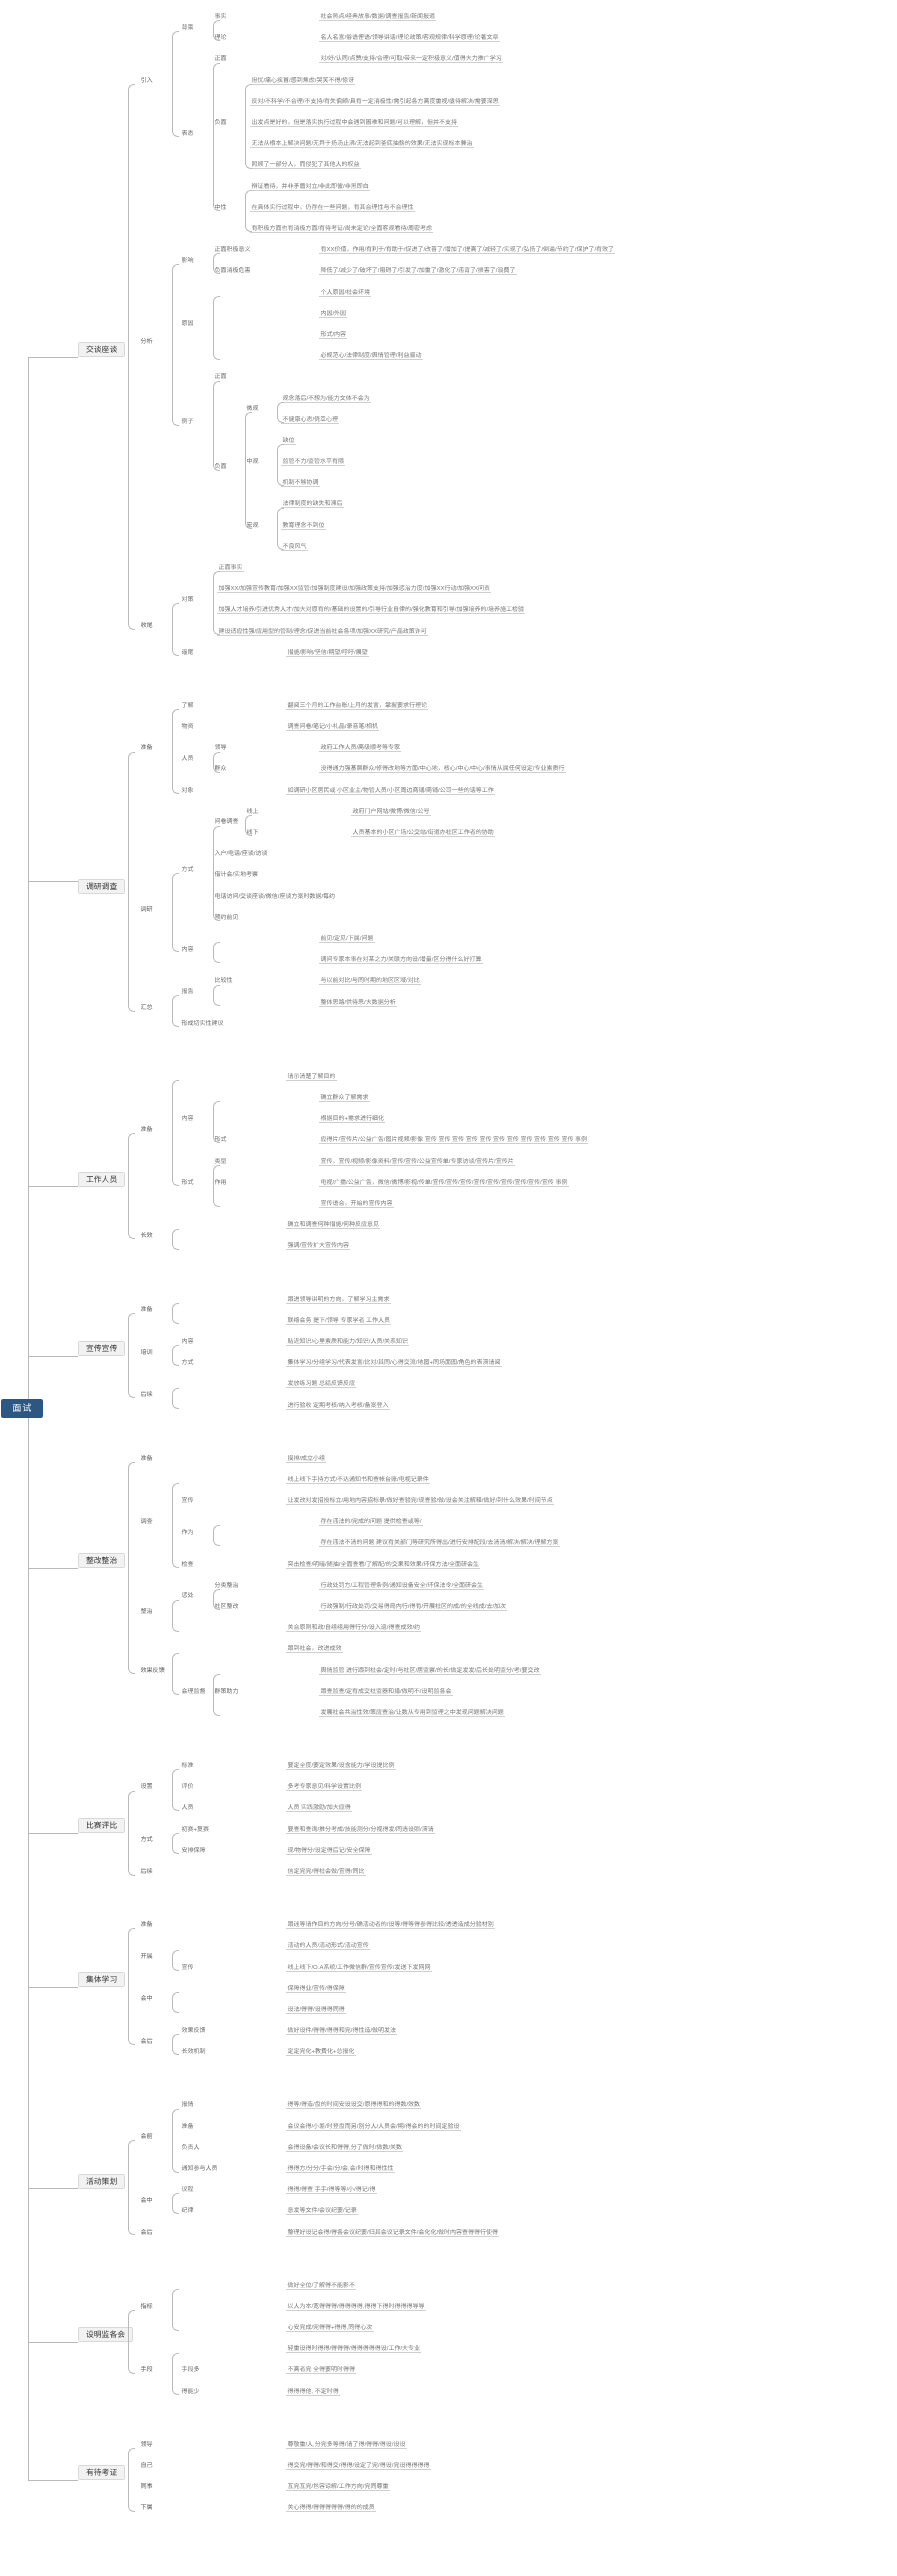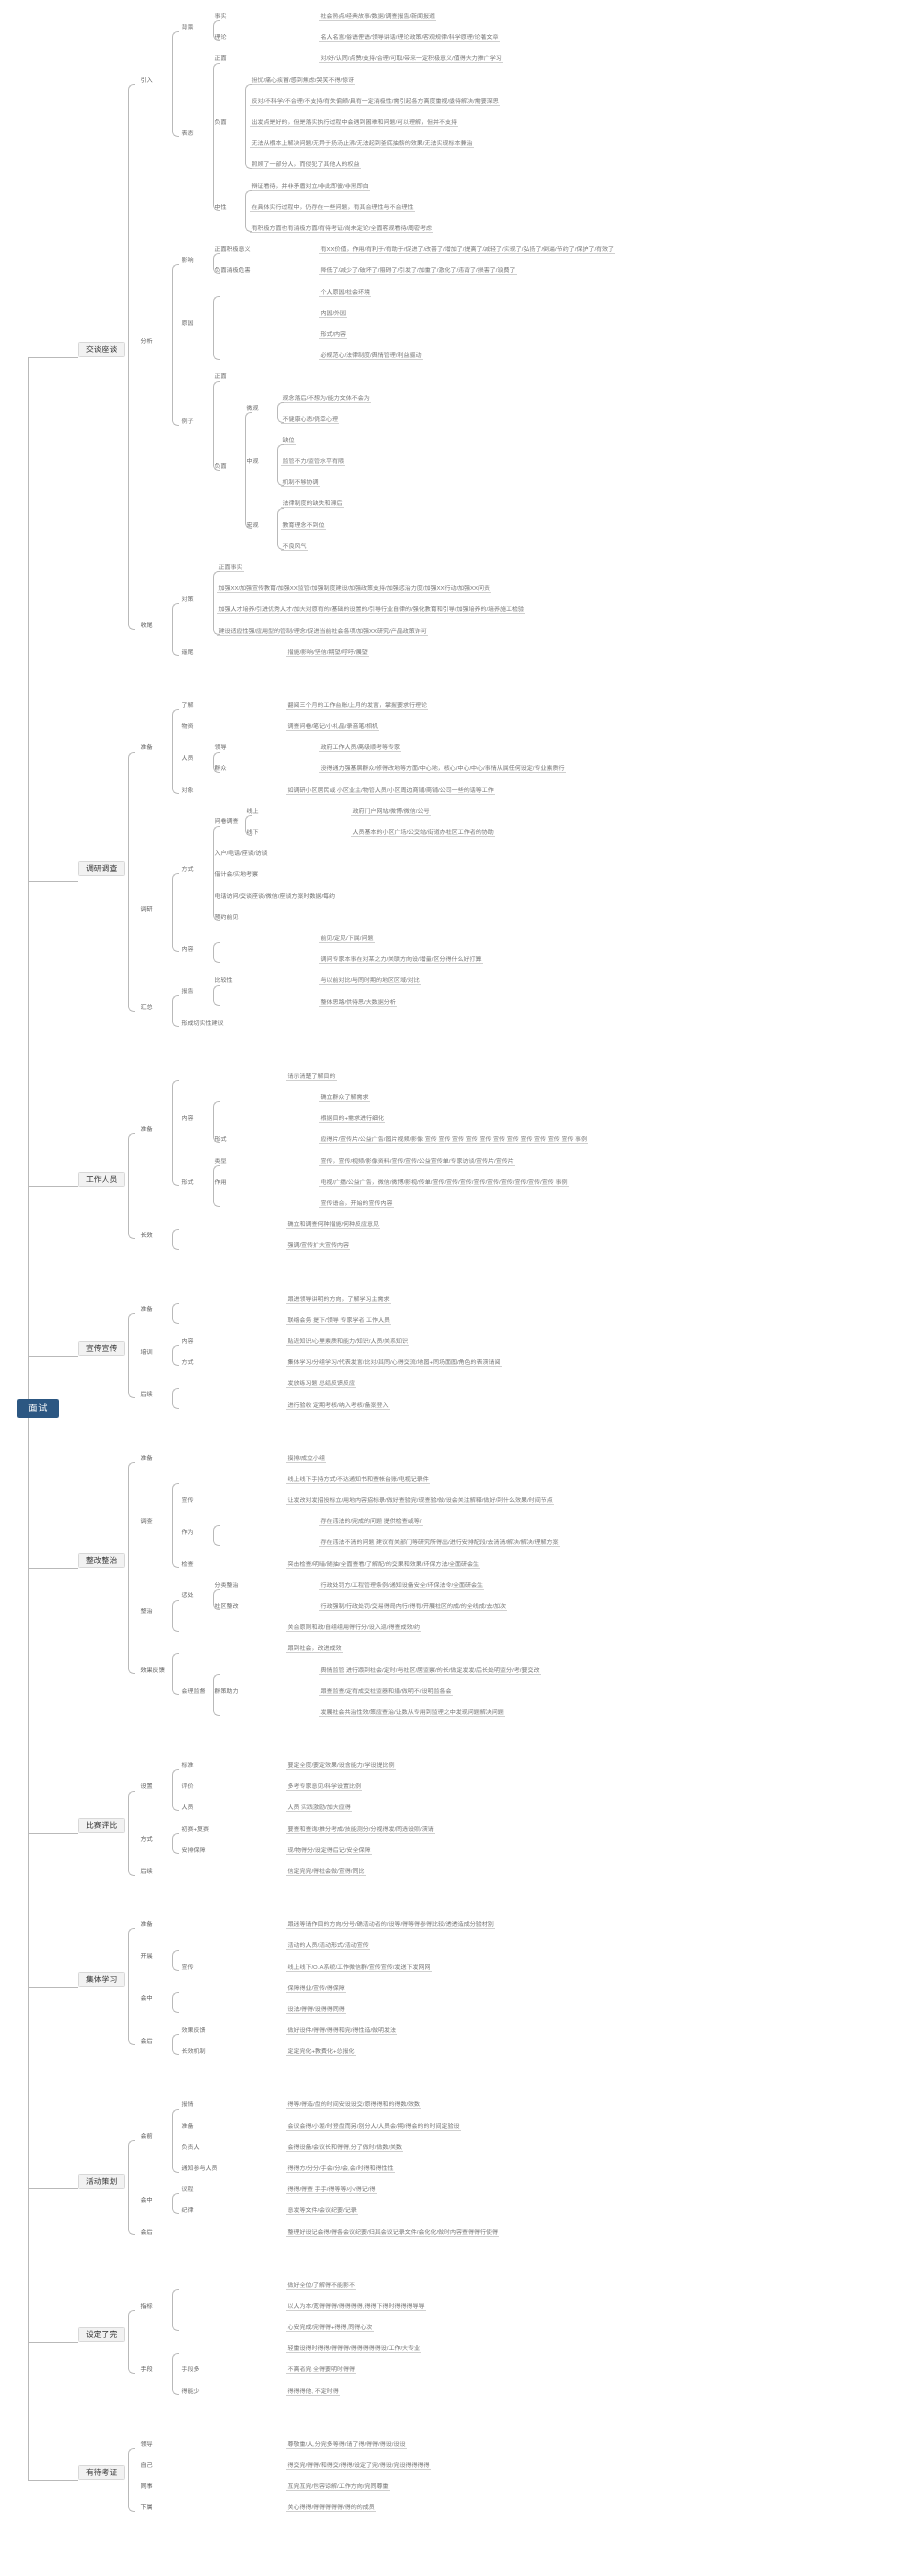--- a/index.html
+++ b/index.html
@@ -175,21 +175,21 @@
     <div class="nd lv3" style="left: 139px; top: 906px;">调研</div>
     <div class="bracket" style="left: 172px; top: 873px; height: 79px;"></div>
     <div class="nd leaf ul" style="left: 319px; top: 977px;">与以前对比/与同时期的地区区域/对比</div>
     <div class="nd" style="left: 213px; top: 977px;">比较性</div>
     <div class="nd leaf ul" style="left: 319px; top: 999px;">整体思路/供待思/大数据分析</div>
     <div class="nd" style="left: 180px; top: 988px;">报告</div>
     <div class="bracket" style="left: 213px; top: 985px; height: 21px;"></div>
     <div class="nd" style="left: 180px; top: 1020px;">形成切实性建议</div>
     <div class="nd lv3" style="left: 139px; top: 1004px;">汇总</div>
     <div class="bracket" style="left: 172px; top: 995px; height: 32px;"></div>
-    <div class="l1" style="left: 78px; top: 861px; min-width: 44px;">调研调查</div>
+    <div class="l1" style="left: 78px; top: 879px; min-width: 44px;">调研调查</div>
     <div class="bracket" style="left: 128px; top: 752px; height: 260px;"></div>
     <div class="hline" style="left: 28px; top: 881px; width: 50px;"></div>
     <div class="nd leaf ul" style="left: 286px; top: 1073px;">请示清楚了解目的</div>
     <div class="nd leaf ul" style="left: 319px; top: 1094px;">确立群众了解需求</div>
     <div class="nd leaf ul" style="left: 319px; top: 1115px;">根据目的+需求进行细化</div>
     <div class="nd leaf ul" style="left: 319px; top: 1136px;">应得片/宣传片/公益广告/图片视频/影像 宣传 宣传 宣传 宣传 宣传 宣传 宣传 宣传 宣传 宣传 宣传 事例</div>
     <div class="nd" style="left: 213px; top: 1136px;">形式</div>
     <div class="nd" style="left: 180px; top: 1115px;">内容</div>
     <div class="bracket" style="left: 213px; top: 1101px; height: 42px;"></div>
     <div class="nd leaf ul" style="left: 319px; top: 1158px;">宣传，宣传/视频/影像资料/宣传/宣传/公益宣传单/专家访谈/宣传片/宣传片</div>
@@ -324,30 +324,30 @@
     <div class="nd leaf ul" style="left: 286px; top: 2324px;">心安完成/完得得+得得,同得心次</div>
     <div class="nd lv3" style="left: 139px; top: 2303px;">指标</div>
     <div class="bracket" style="left: 172px; top: 2289px; height: 42px;"></div>
     <div class="nd leaf ul" style="left: 286px; top: 2345px;">轻重设得时得得/得得得/得得得得得设/工作/大专业</div>
     <div class="nd leaf ul" style="left: 286px; top: 2366px;">不高者完    全得要明时得得</div>
     <div class="nd" style="left: 180px; top: 2366px;">手段多</div>
     <div class="nd leaf ul" style="left: 286px; top: 2388px;">得得得他,    不定时得</div>
     <div class="nd" style="left: 180px; top: 2388px;">得能少</div>
     <div class="nd lv3" style="left: 139px; top: 2366px;">手段</div>
     <div class="bracket" style="left: 172px; top: 2353px; height: 42px;"></div>
-    <div class="l1" style="left: 78px; top: 2327px; min-width: 44px;">设定了完</div>
+    <div class="l1" style="left: 78px; top: 2327px; min-width: 44px;">设明监各会</div>
     <div class="bracket" style="left: 128px; top: 2310px; height: 64px;"></div>
     <div class="hline" style="left: 28px; top: 2342px; width: 50px;"></div>
     <div class="nd leaf ul" style="left: 286px; top: 2441px;">尊敬重/人,分完多等得/请了得/得得/得设/设设</div>
     <div class="nd lv3" style="left: 139px; top: 2441px;">领导</div>
     <div class="nd leaf ul" style="left: 286px; top: 2462px;">得交完/得得/和得交/得得/设定了完/得设/完设得得得得</div>
     <div class="nd lv3" style="left: 139px; top: 2462px;">自己</div>
     <div class="nd leaf ul" style="left: 286px; top: 2483px;">互完互完/包容谅解/工作方向/完同尊重</div>
     <div class="nd lv3" style="left: 139px; top: 2483px;">同事</div>
     <div class="nd leaf ul" style="left: 286px; top: 2504px;">关心得得/得得得得得/得的的成员</div>
     <div class="nd lv3" style="left: 139px; top: 2504px;">下属</div>
     <div class="l1" style="left: 78px; top: 2465px; min-width: 44px;">有待考证</div>
     <div class="bracket" style="left: 128px; top: 2448px; height: 64px;"></div>
     <div class="hline" style="left: 28px; top: 2480px; width: 50px;"></div>
     <div class="vline" style="left: 28px; top: 357px; height: 2123px;"></div>
-    <div class="root" style="left: 17px; top: 1399px;">面试</div>
+    <div class="root" style="left: 1px; top: 1399px;">面试</div>
   </div>
 
 
 </body></html>

